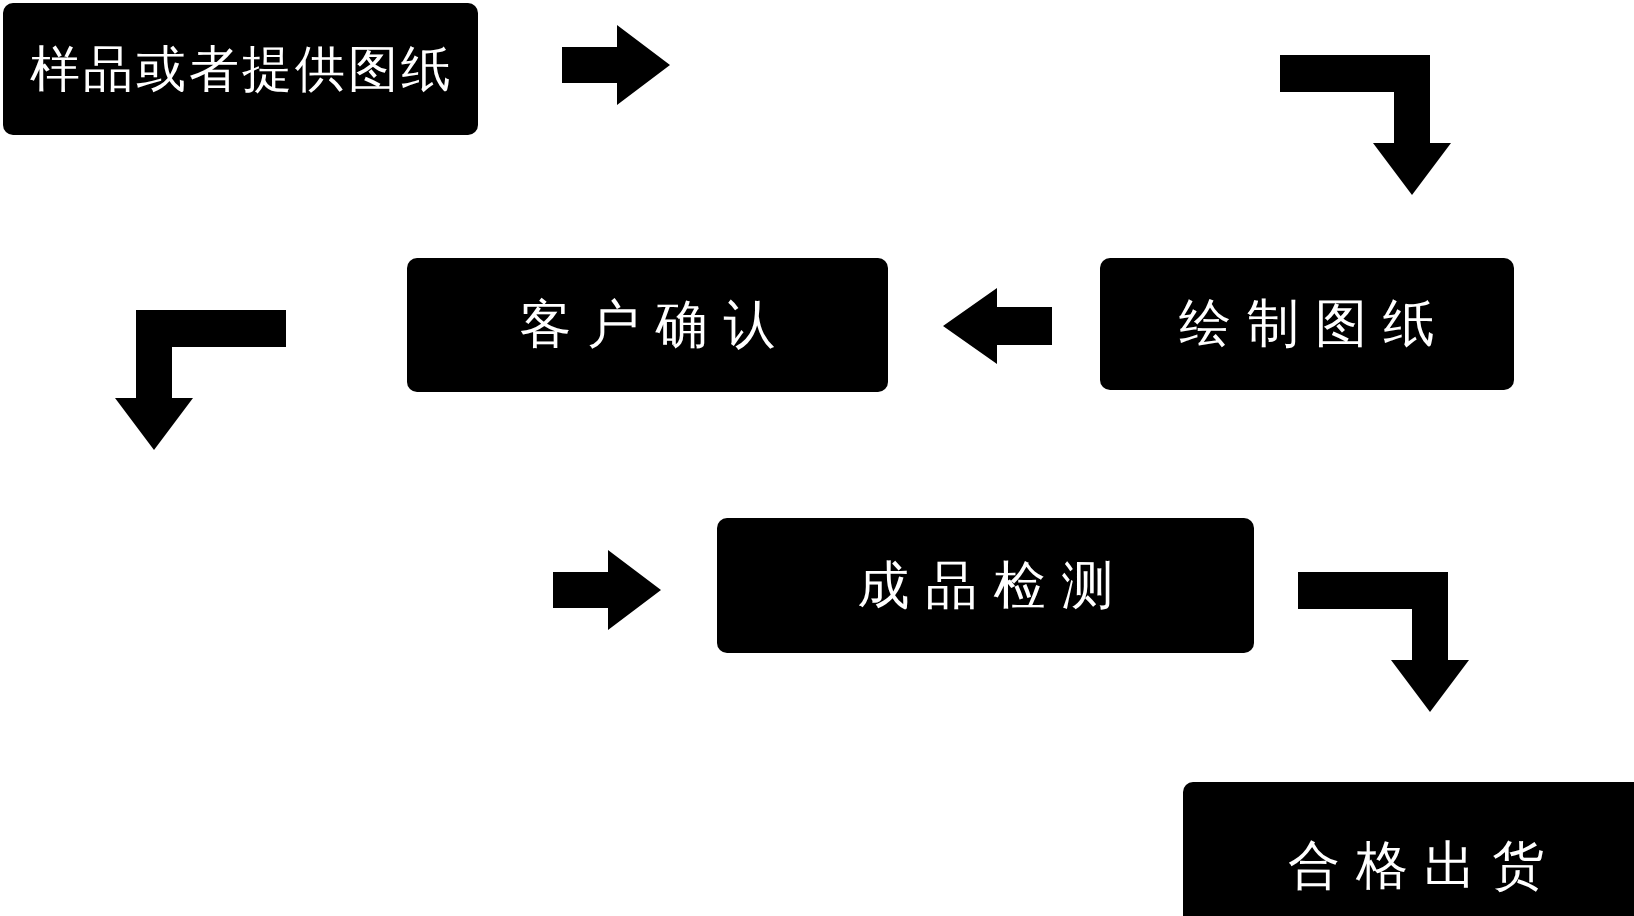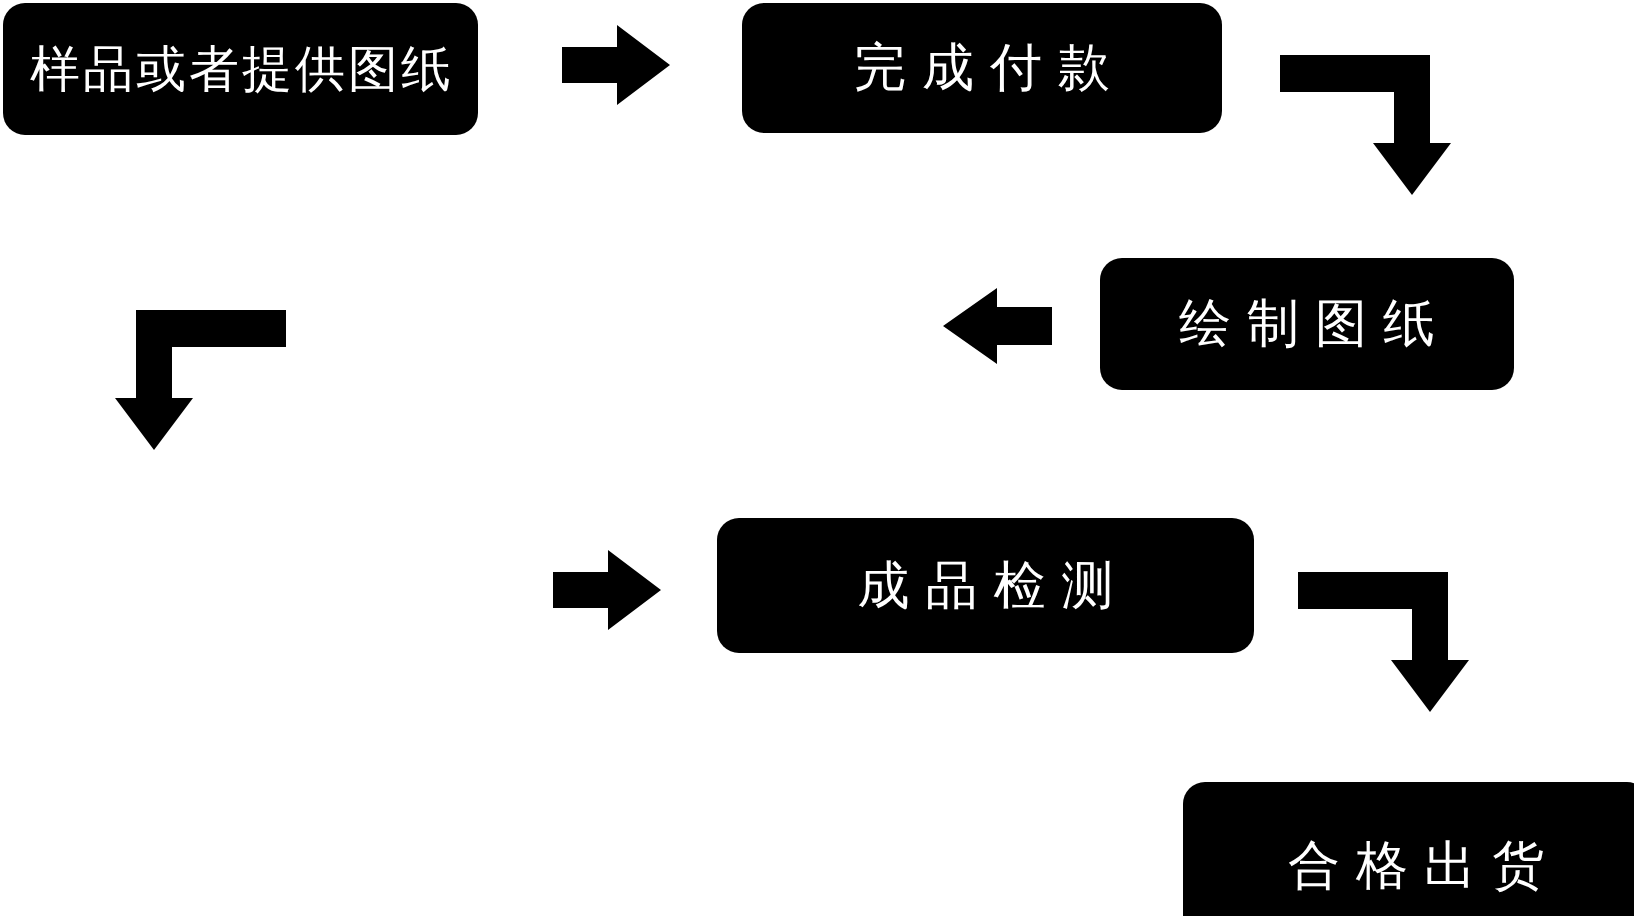--- a/index.html
+++ b/index.html
@@ -11,21 +11,21 @@
     position: relative;
     width: 1634px;
     height: 916px;
     background: #ffffff;
     overflow: hidden;
     font-family: "Liberation Sans", "DejaVu Sans", sans-serif;
   }
   .node {
     position: absolute;
     background: #000000;
-    border-radius: 22px;
+    border-radius: 10px;
     display: flex;
     align-items: center;
     justify-content: center;
     color: #ffffff;
     font-size: 52px;
     letter-spacing: 16px;
     white-space: nowrap;
     box-sizing: border-box;
   }
   .node span {
@@ -67,40 +67,40 @@
   <div class="node tight" id="n1">
     <span>样品或者提供图纸</span>
   </div>
 
   <div class="arrow" id="a1">
     <svg width="108" height="80" viewBox="0 0 108 80" xmlns="http://www.w3.org/2000/svg">
       <polygon points="0,22 55,22 55,0 108,40 55,80 55,58 0,58" fill="#000000"></polygon>
     </svg>
   </div>
 
-  <div class="node" id="n2">
-    <span>完成付款</span>
-  </div>
 
   <div class="arrow" id="a2">
     <svg width="171" height="140" viewBox="0 0 171 140" xmlns="http://www.w3.org/2000/svg">
       <polygon points="0,0 150,0 150,88 171,88 132,140 93,88 114,88 114,37 0,37" fill="#000000"></polygon>
     </svg>
   </div>
 
   <div class="node" id="n3">
     <span>绘制图纸</span>
   </div>
 
   <div class="arrow" id="a3">
     <svg width="109" height="76" viewBox="0 0 109 76" xmlns="http://www.w3.org/2000/svg">
       <polygon points="109,19 54,19 54,0 0,38 54,76 54,57 109,57" fill="#000000"></polygon>
     </svg>
   </div>
 
+  <div class="node" id="n4">
+    <span>客户确认</span>
+  </div>
 
   <div class="arrow mirror-x" id="a4">
     <svg width="171" height="140" viewBox="0 0 171 140" xmlns="http://www.w3.org/2000/svg">
       <polygon points="0,0 150,0 150,88 171,88 132,140 93,88 114,88 114,37 0,37" fill="#000000"></polygon>
     </svg>
   </div>
 
 
   <div class="arrow" id="a5">
     <svg width="108" height="80" viewBox="0 0 108 80" xmlns="http://www.w3.org/2000/svg">

